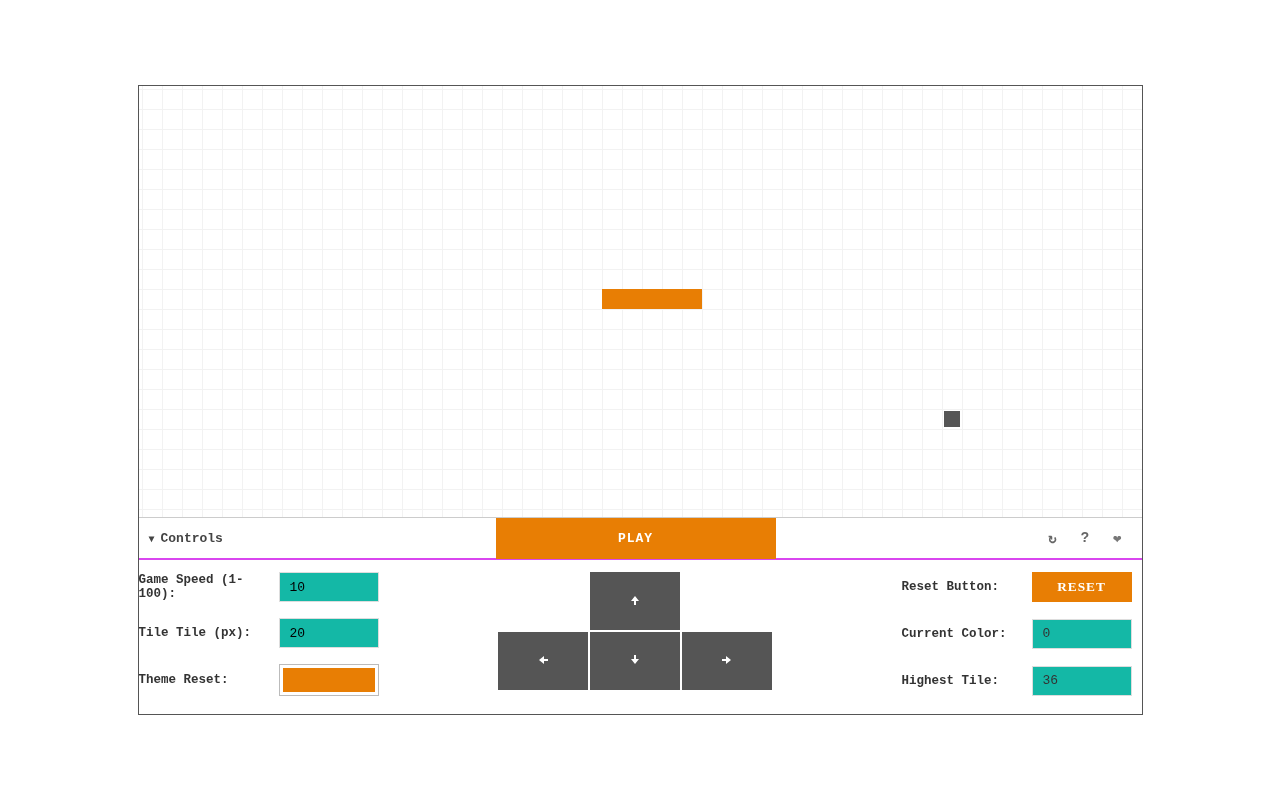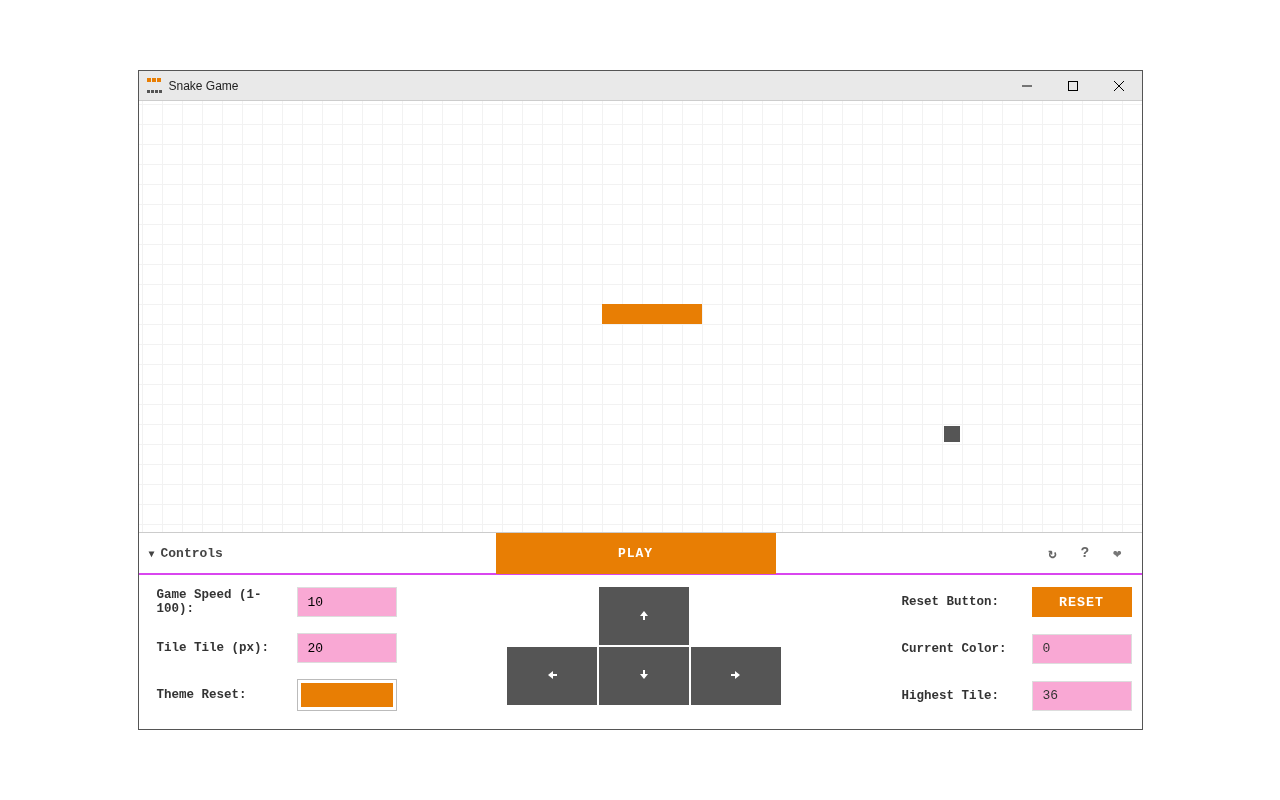--- a/index.html
+++ b/index.html
@@ -91,49 +91,49 @@
     font-size: 13px;
     border: none;
     margin: 15px auto;
     cursor: pointer;
   }
   .hdr-icons { display: flex; gap: 24px; margin-right: 10px; color: #666; font-size: 14px; }
   .hdr-icons span { cursor: pointer; }
 
   .controls-body {
     display: flex;
-    padding: 12px 10px 18px 18px;
+    padding: 12px 10px 18px 0;
   }
   .col { flex: 1; }
   .col.left, .col.right { display: grid; grid-template-columns: 140px 100px; row-gap: 16px; align-items: center; }
   .col.right { grid-template-columns: 130px 100px; justify-content: end; }
   .col label { font-weight: bold; color: #333; font-size: 12.5px; }
   .col input[type=text], .col .readout {
     height: 30px;
     border: 1px solid #ddd;
     padding: 0 10px;
     font-family: inherit;
     font-size: 13px;
-    background: #f9a8d4;
+    background: #14b8a6;
     display: flex; align-items: center;
   }
   .color-swatch {
     height: 32px;
     border: 1px solid #bbb;
     padding: 3px;
     cursor: pointer;
   }
   .color-swatch-inner { width: 100%; height: 100%; background: #e87e04; }
   .reset-btn {
     height: 30px;
     background: #e87e04;
     color: #fff;
     border: none;
     font-weight: bold;
-    font-family: Liberation Mono, monospace;
+    font-family: Liberation Serif, serif;
     letter-spacing: 1px;
     cursor: pointer;
   }
 
   .col.mid { flex: 0 0 280px; display: flex; flex-direction: column; align-items: center; }
   .dpad { display: grid; grid-template-columns: repeat(3, 90px); grid-template-rows: repeat(2, 58px); gap: 2px; }
   .dpad button {
     background: #555;
     color: #fff;
     border: none;
@@ -143,42 +143,20 @@
   .dpad .up { grid-column: 2; grid-row: 1; }
   .dpad .left { grid-column: 1; grid-row: 2; }
   .dpad .down { grid-column: 2; grid-row: 2; }
   .dpad .right { grid-column: 3; grid-row: 2; }
 </style>
 </head>
 <body>
 
 <div class="window">
 
-  <div class="titlebar">
-    <span class="app-icon"></span>
-    <span class="title-text">Snake Game</span>
-    <div class="win-controls">
-      <div class="win-btn">
-        <svg viewBox="0 0 10 10">
-            <line x1="0" y1="5" x2="10" y2="5" stroke="#000" stroke-width="1"></line>
-          </svg>
-      </div>
-      <div class="win-btn">
-        <svg viewBox="0 0 10 10">
-            <rect x="0.5" y="0.5" width="9" height="9" fill="none" stroke="#000" stroke-width="1"></rect>
-          </svg>
-      </div>
-      <div class="win-btn">
-        <svg viewBox="0 0 10 10">
-            <line x1="0" y1="0" x2="10" y2="10" stroke="#000" stroke-width="1"></line>
-            <line x1="10" y1="0" x2="0" y2="10" stroke="#000" stroke-width="1"></line>
-          </svg>
-      </div>
-    </div>
-  </div>
 
   <div class="game-area" id="game-area">
       <div class="blk snake" style="left: 463px; top: 203px;"></div>
       <div class="blk snake" style="left: 483px; top: 203px;"></div>
       <div class="blk snake" style="left: 503px; top: 203px;"></div>
       <div class="blk snake" style="left: 523px; top: 203px;"></div>
       <div class="blk snake" style="left: 543px; top: 203px;"></div>
       <div class="blk food" style="left: 805px; top: 325px; width: 16px; height: 16px;"></div>
     </div>
 

